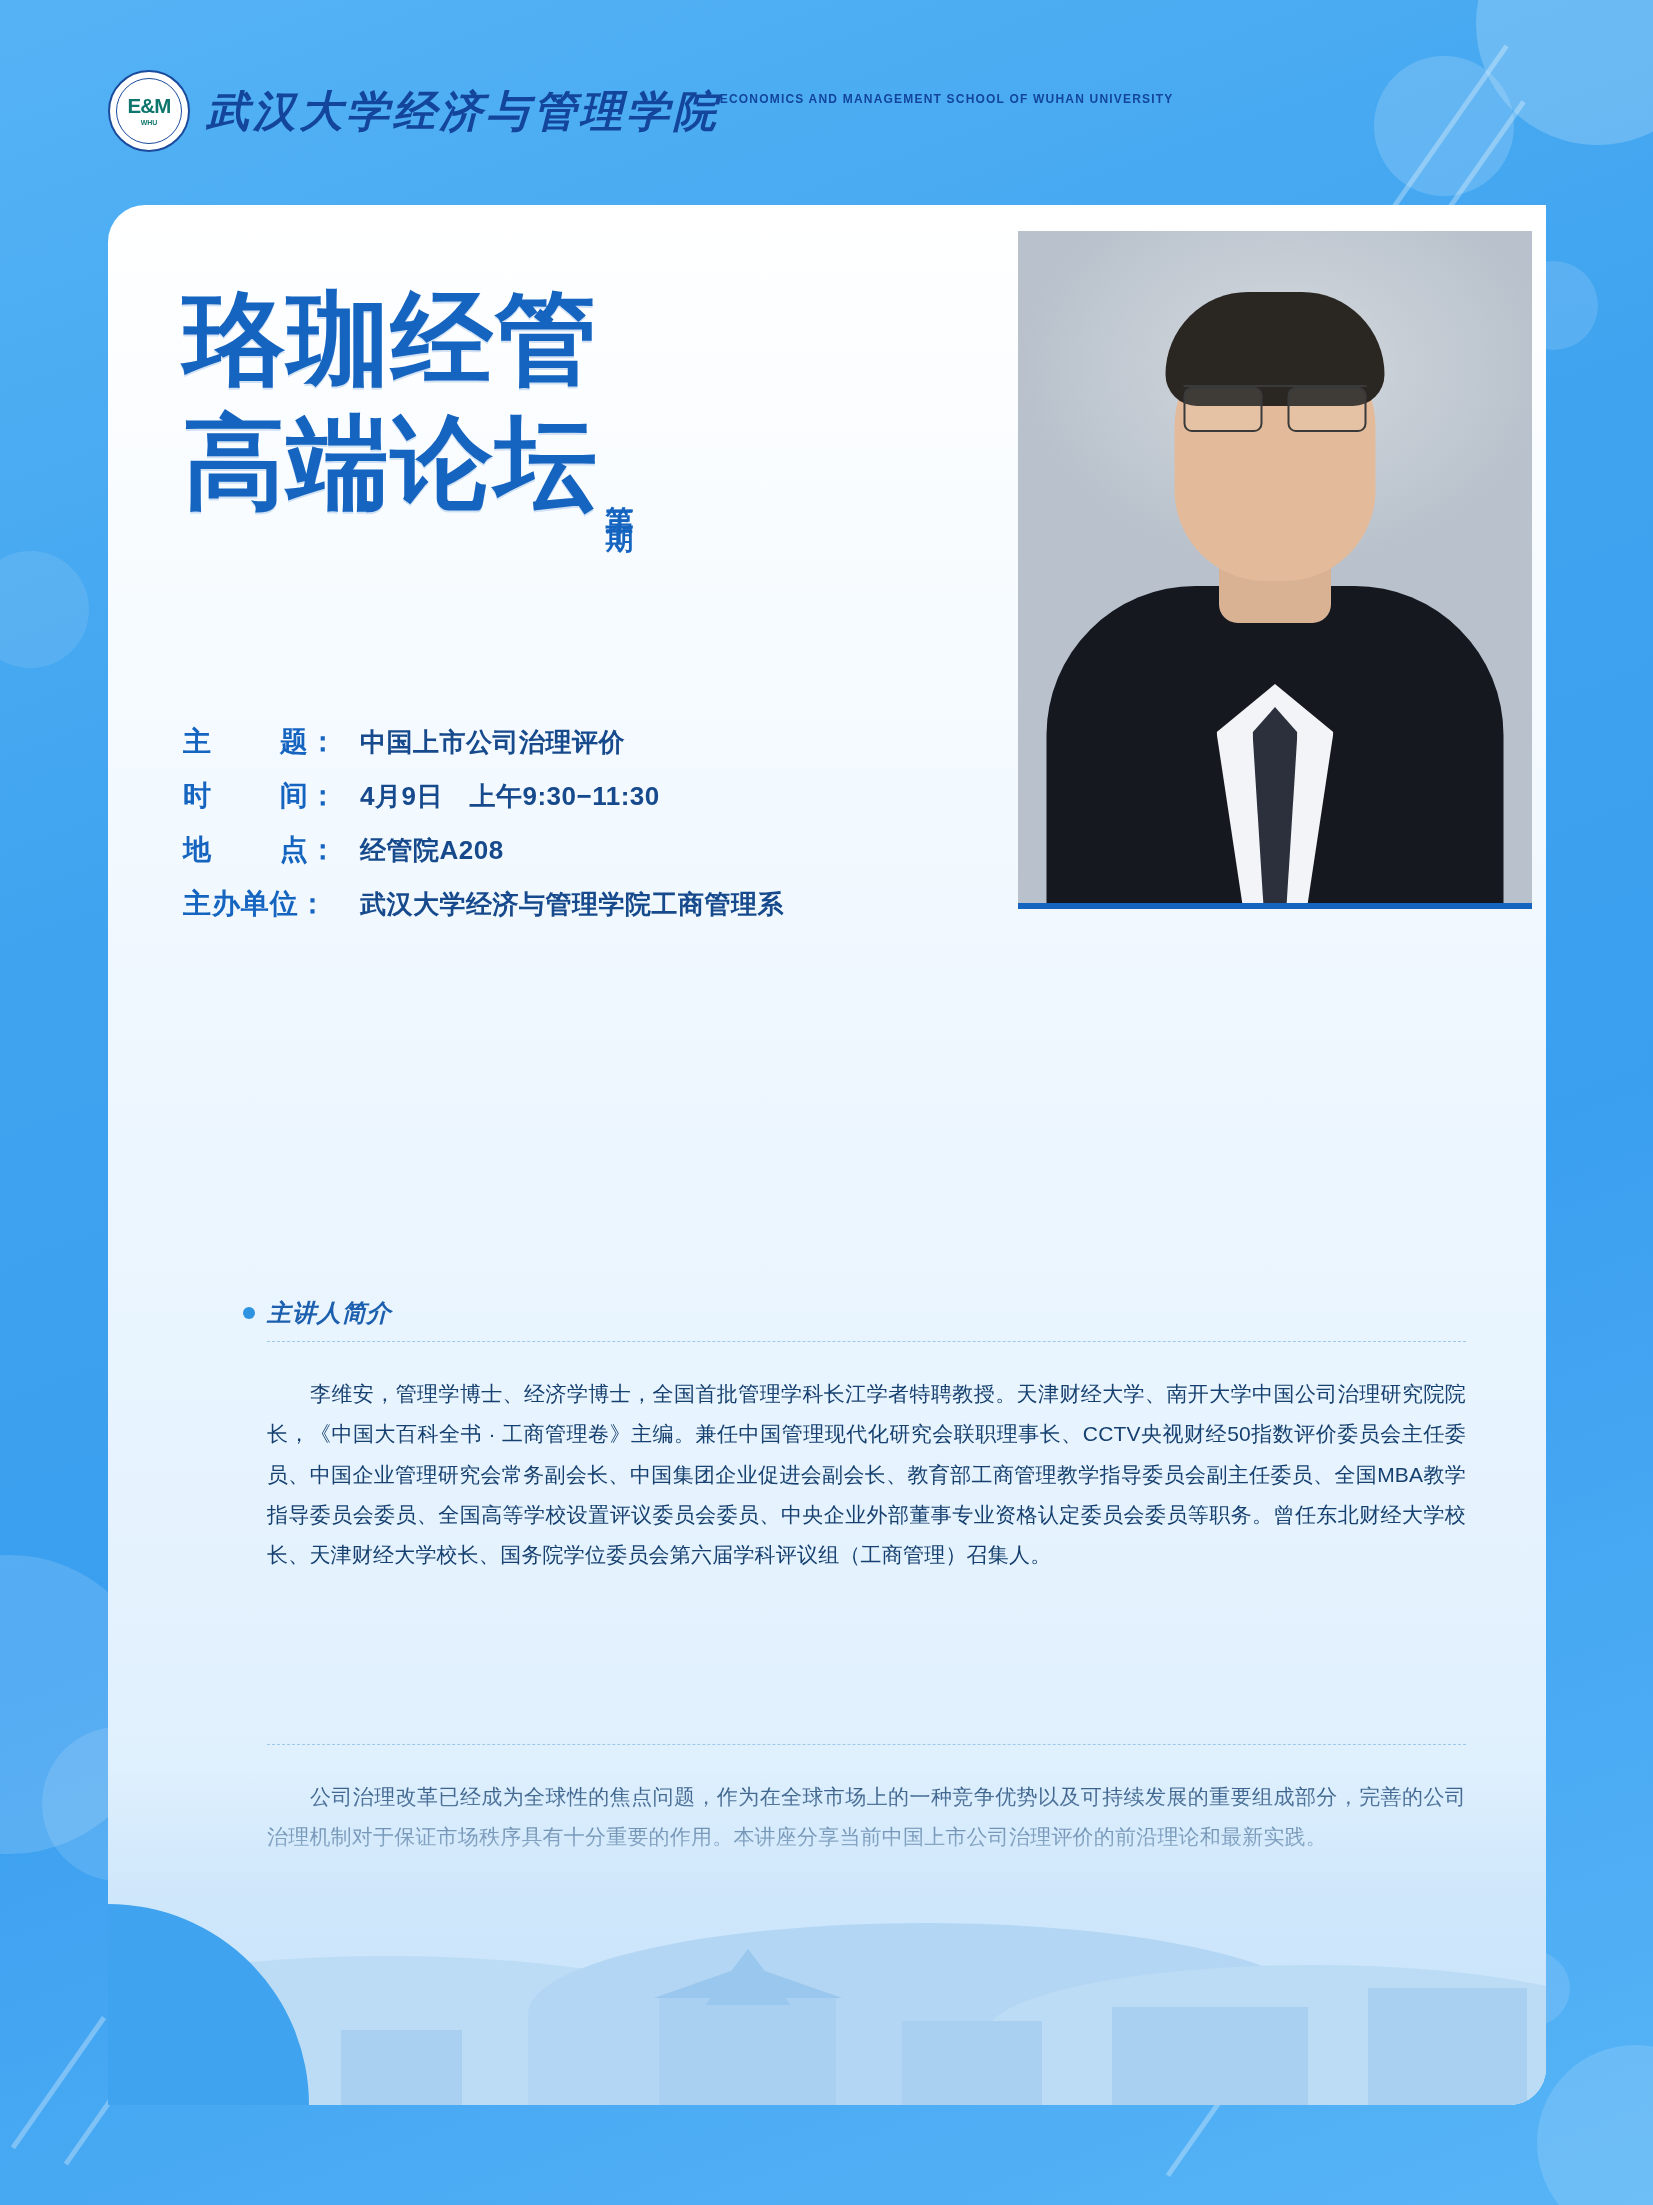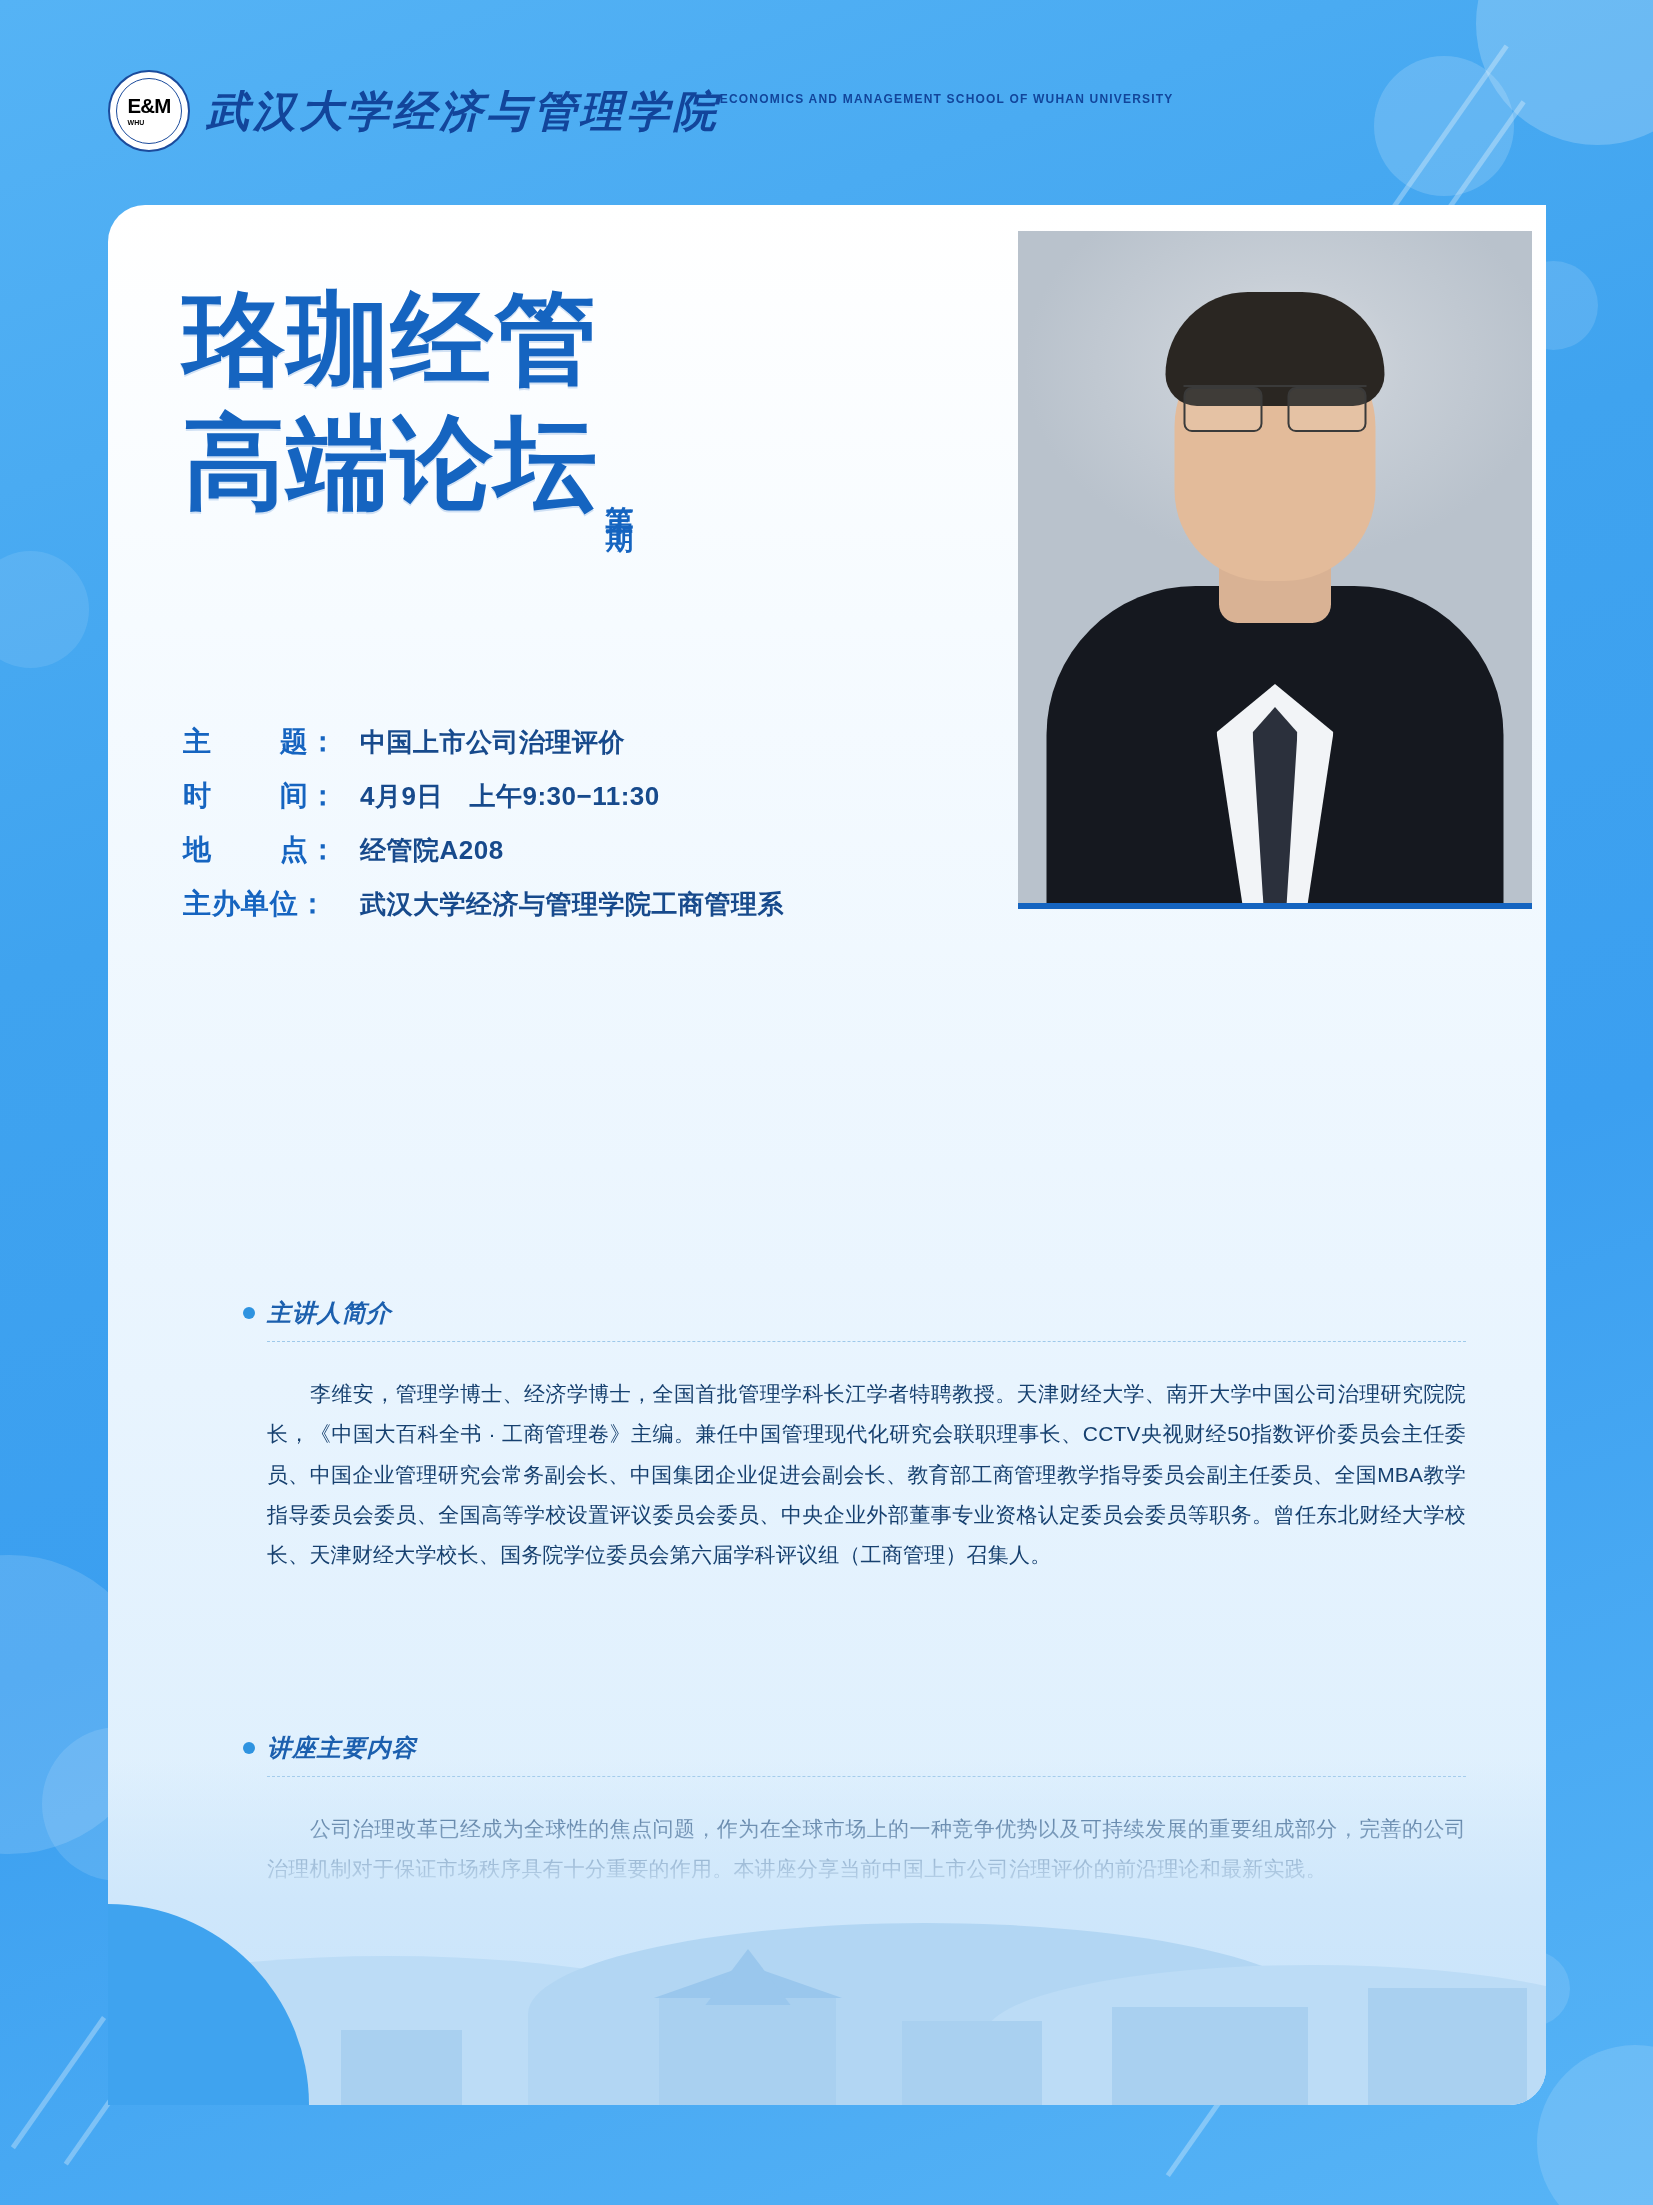--- a/index.html
+++ b/index.html
@@ -74,23 +74,24 @@
   .logo-seal::before {
     content: "";
     position: absolute;
     inset: 6px;
     border-radius: 50%;
     border: 0.9px solid #1b4b9c;
   }
   .logo-seal-inner {
     font-size: 20.5px;
     font-weight: bold;
-    color: #000000;
+    color: #0f766e;
     letter-spacing: -0.9px;
     line-height: 1;
+    text-align: center;
   }
   .logo-seal-inner .sub {
     display: block;
     font-size: 7px;
     letter-spacing: 0;
     margin-top: 1.9px;
   }
   .logo-text {
     display: flex;
     justify-content: center;
@@ -480,24 +481,20 @@
     <div class="section sec-bio">
       <div class="sec-head">
         <div class="bullet-dot"></div>
         <div class="sec-title">主讲人简介</div>
       </div>
       <div class="dash-line"></div>
       <div class="sec-body">李维安，管理学博士、经济学博士，全国首批管理学科长江学者特聘教授。天津财经大学、南开大学中国公司治理研究院院长，《中国大百科全书 · 工商管理卷》主编。兼任中国管理现代化研究会联职理事长、CCTV央视财经50指数评价委员会主任委员、中国企业管理研究会常务副会长、中国集团企业促进会副会长、教育部工商管理教学指导委员会副主任委员、全国MBA教学指导委员会委员、全国高等学校设置评议委员会委员、中央企业外部董事专业资格认定委员会委员等职务。曾任东北财经大学校长、天津财经大学校长、国务院学位委员会第六届学科评议组（工商管理）召集人。</div>
     </div>
 
     <div class="section sec-content">
-      <div class="sec-head">
-        <div class="bullet-dot"></div>
-        <div class="sec-title">讲座主要内容</div>
-      </div>
       <div class="dash-line"></div>
       <div class="sec-body">公司治理改革已经成为全球性的焦点问题，作为在全球市场上的一种竞争优势以及可持续发展的重要组成部分，完善的公司治理机制对于保证市场秩序具有十分重要的作用。本讲座分享当前中国上市公司治理评价的前沿理论和最新实践。</div>
     </div>
 
     <div class="campus">
       <div class="hill h1"></div>
       <div class="hill h2"></div>
       <div class="hill h3"></div>
       <div class="bldg b5"></div>
       <div class="bldg b1"></div>

